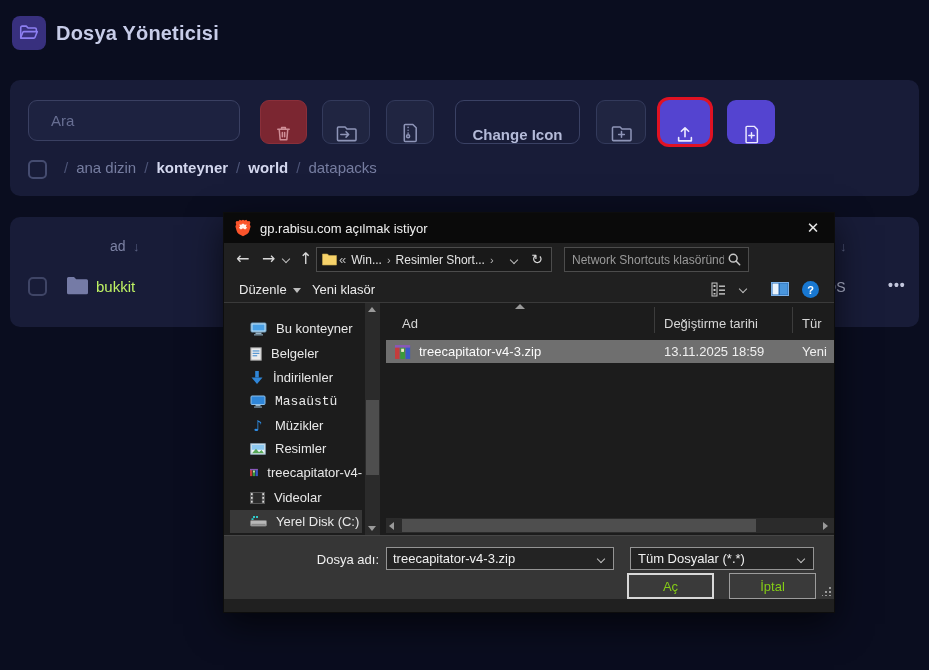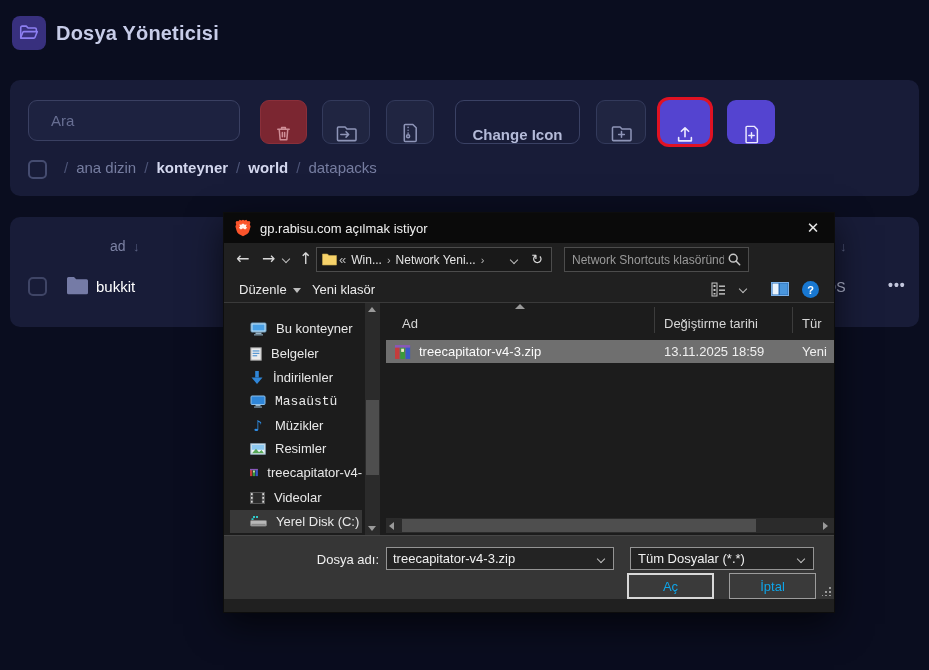--- a/index.html
+++ b/index.html
@@ -42,21 +42,21 @@
 
   .checkbox { width:19px; height:19px; border:2px solid #454c70; border-radius:5px; background:transparent; }
   .breadcrumb { left:54px; top:79px; display:flex; gap:8px; font-size:15px; align-items:center; }
   .crumb-sep { color:#4d5478; }
   .crumb-muted { color:#767da0; }
   .crumb-bold { color:#d3d7ee; font-weight:700; }
 
   
   .col-head { color:#7c82a4; font-size:14px; }
   .sort-arrow { color:#5a6182; font-size:13px; }
-  .row-name { color:#ffffff; font-size:15px; }
+  .row-name { color:#bef264; font-size:15px; }
   .row-time { color:#b2b7d0; font-size:14px; }
   .row-dots { color:#c2c6dc; font-size:14px; letter-spacing:1px; font-weight:700; }
 
   
   #dialog { left:190px; top:213px; width:610px; height:399px; background:#202020;
             box-shadow:0 12px 34px rgba(0,0,0,.65); outline:1px solid #0d0d0d; z-index:10;margin-left:34px; }
   .d-titlebar { left:0; top:0; width:610px; height:30px; background:#0a0a0a; display:flex; align-items:center; }
   .d-title { color:#f0f0f0; font-size:13px; margin-left:9px; }
   .d-close { position:absolute; right:9px; top:3px; width:24px; height:24px; color:#e8e8e8; font-size:15px;
              display:flex; align-items:center; justify-content:center; cursor:pointer; }
@@ -102,21 +102,21 @@
   
   .d-bottombar { left:0; top:322px; width:610px; height:64px; background:#363636; border-top:1px solid #464646; }
   .fn-label { position:absolute; left:0; top:16px; width:155px; text-align:right; color:#f0f0f0; font-size:13px; }
   .combo { position:absolute; top:11px; height:23px; background:#232323; border:1px solid #949494;
            display:flex; align-items:center; color:#f0f0f0; font-size:13px; }
   .combo-filename { left:162px; width:228px; }
   .combo-filename input { flex:1; min-width:0; background:transparent; border:none; outline:none;
                           color:#f0f0f0; font-size:13px; font-family:inherit; padding-left:6px; }
   .combo-type { left:406px; width:184px; padding-left:7px; }
   .combo .chev { position:absolute; right:9px; top:8px; }
-  .d-btn { position:absolute; top:37px; width:87px; height:26px; background:#3a3a3a; color:#0ea5e9;
+  .d-btn { position:absolute; top:37px; width:87px; height:26px; background:#3a3a3a; color:#84cc16;
            font-size:13px; display:flex; align-items:center; justify-content:center; cursor:pointer; }
   .btn-open { left:403px; border:2px solid #d8d8d8; }
   .btn-cancel { left:505px; border:1px solid #9c9c9c; }
   .grip { position:absolute; right:3px; bottom:3px; width:9px; height:9px;
           background:
             radial-gradient(circle at 8px 1px,#9a9a9a 1px,transparent 1.4px),
             radial-gradient(circle at 8px 5px,#9a9a9a 1px,transparent 1.4px),
             radial-gradient(circle at 4px 5px,#9a9a9a 1px,transparent 1.4px),
             radial-gradient(circle at 8px 9px,#9a9a9a 1px,transparent 1.4px),
             radial-gradient(circle at 4px 9px,#9a9a9a 1px,transparent 1.4px),
@@ -241,21 +241,21 @@
     <span class="abs chev" style="left:59px; top:13px;"></span>
     <span class="abs navglyph" style="left:75px; top:8px;">↑</span>
 
     <div class="abs addr-bar">
       <svg style="margin-left:5px;" width="15" height="13" viewBox="0 0 15 13">
         <path d="M.5 1h5l1.4 1.5h7.6V12H.5z" fill="#f6d26a" stroke="#c8a84e" stroke-width=".6"></path>
       </svg>
       <span class="addr-sep" style="font-size:13px;">«</span>
       <span class="addr-seg">Win...</span>
       <span class="addr-sep">›</span>
-      <span class="addr-seg">Network Yeni...</span>
+      <span class="addr-seg">Resimler Short...</span>
       <span class="addr-sep">›</span>
       <span class="chev" style="position:absolute; right:34px; top:9px;"></span>
       <span class="navglyph" style="position:absolute; right:8px; top:4px; font-size:14px;">↻</span>
     </div>
 
     <div class="abs d-search">
       <input type="text" placeholder="Network Shortcuts klasöründe..." style="">
       <svg style="margin-right:7px; flex:none;" width="13" height="13" viewBox="0 0 14 14" fill="none" stroke="#c9c9c9" stroke-width="1.6" stroke-linecap="round">
         <circle cx="5.6" cy="5.6" r="4.2"></circle>
           <line x1="8.9" y1="8.9" x2="12.6" y2="12.6"></line>

